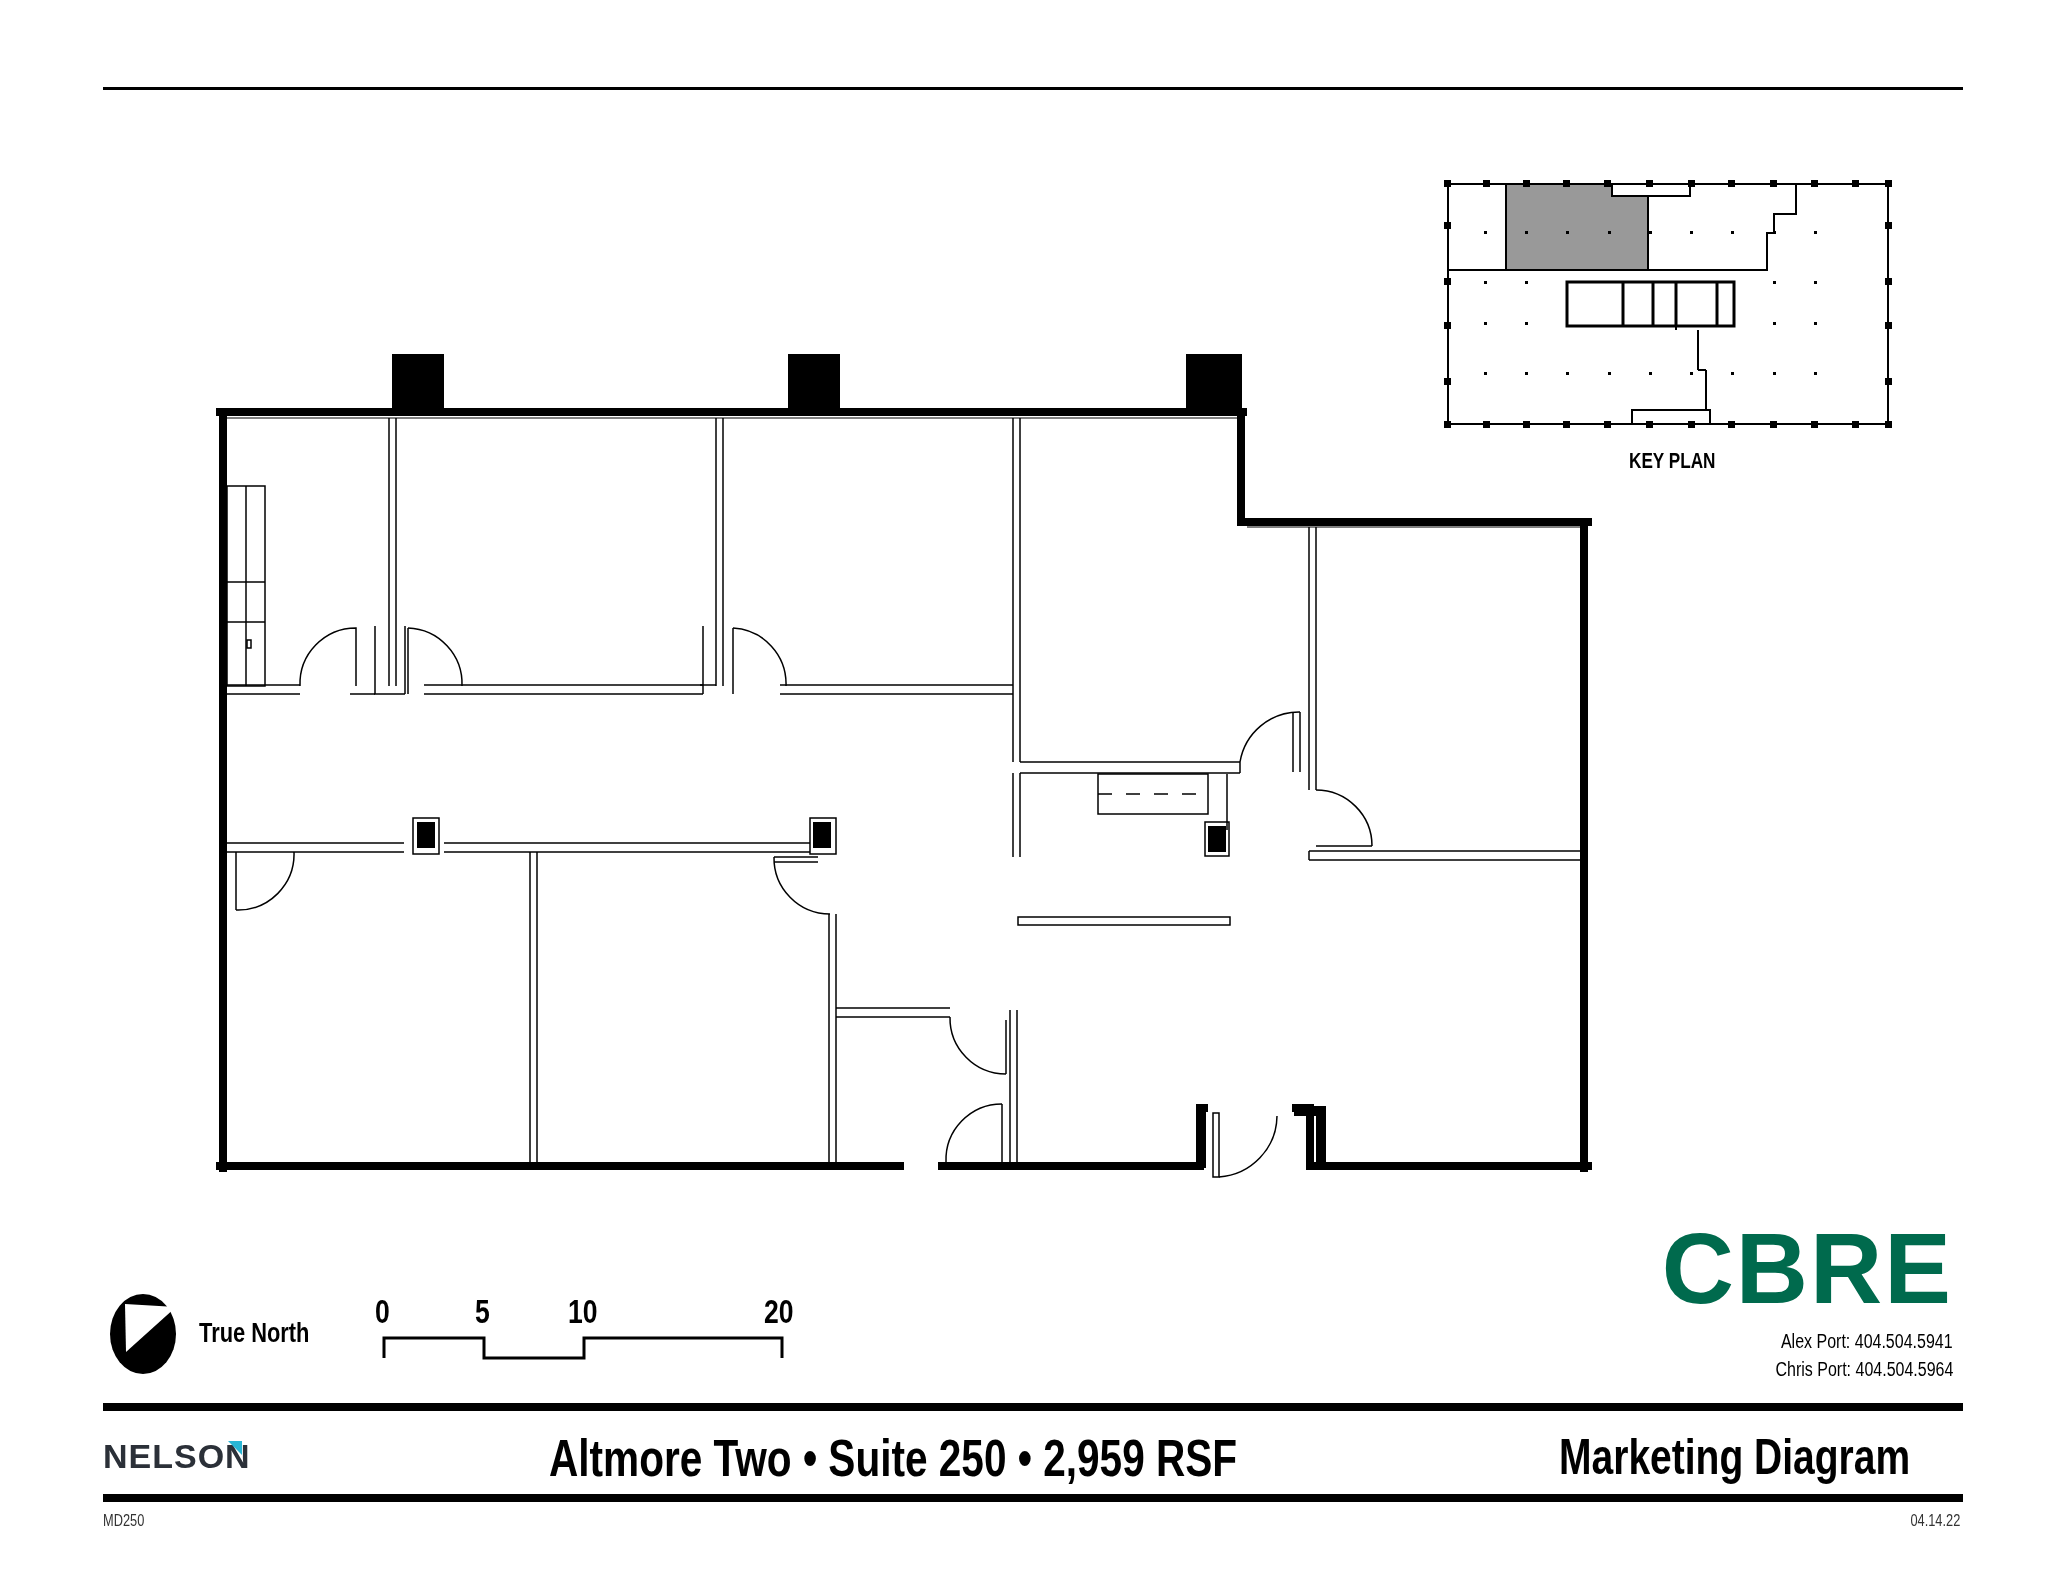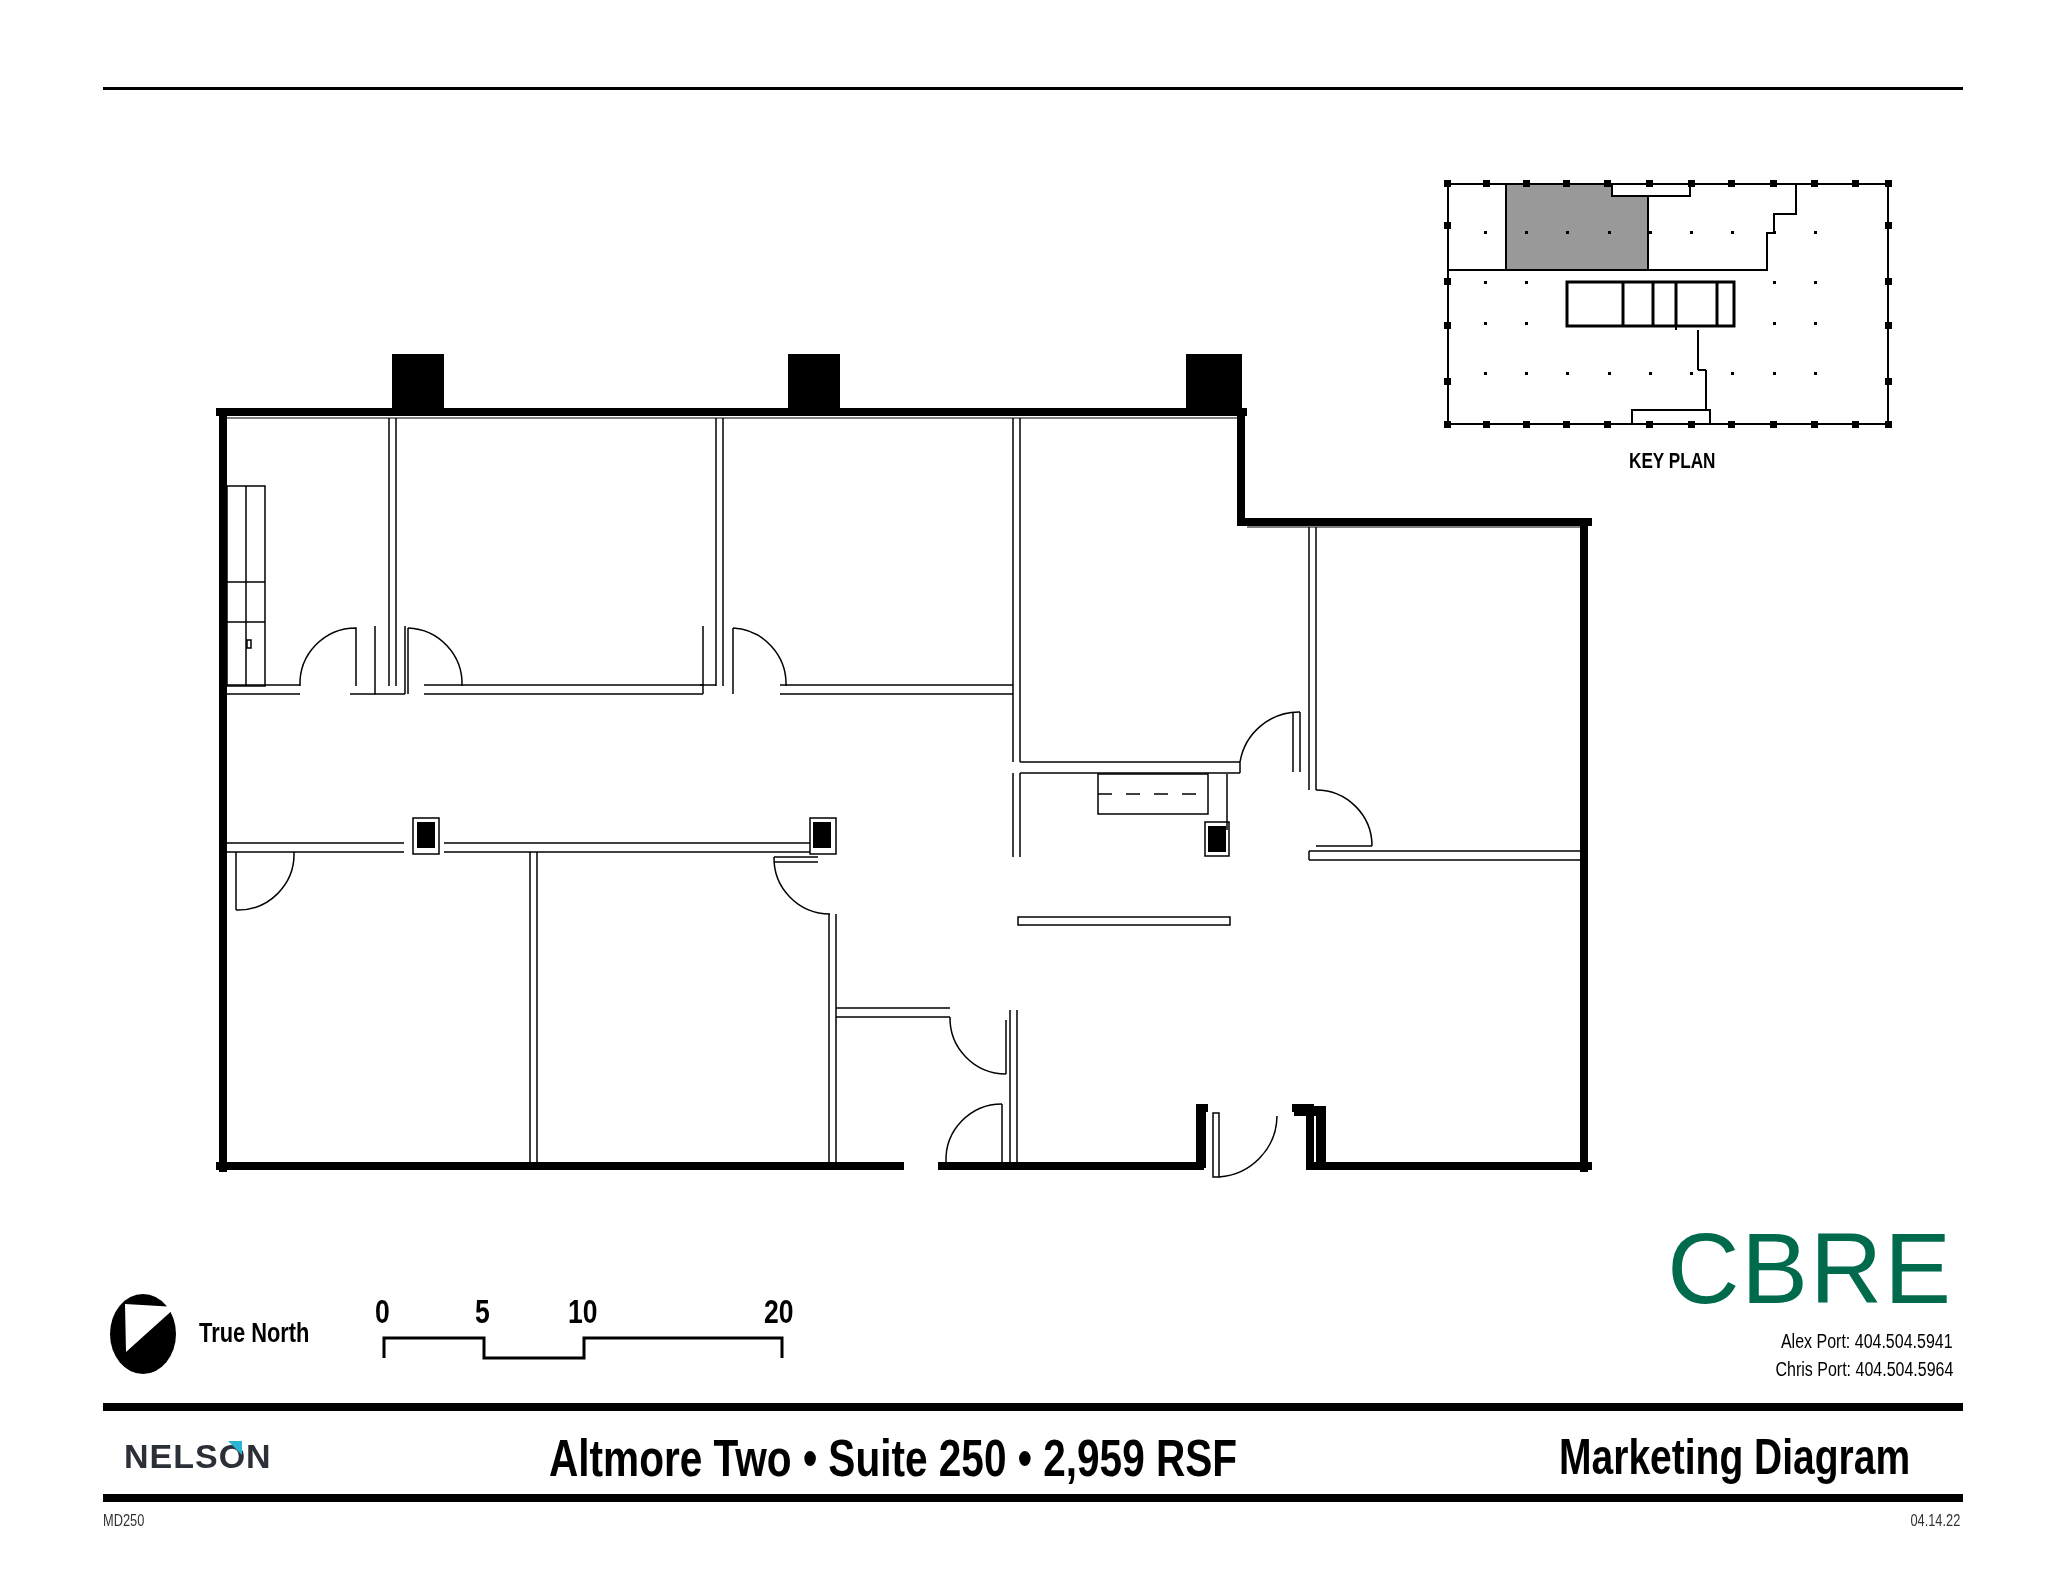--- a/index.html
+++ b/index.html
@@ -246,29 +246,29 @@
 <div class="abs title-text" style="left:199px; top:1317px; font-size:28px;">True North</div>
 
 <svg width="2048" height="1583" viewBox="0 0 2048 1583">
   <polyline points="384,1358 384,1338 484,1338 484,1358 584,1358 584,1338 782,1338 782,1358" fill="none" stroke="#000" stroke-width="3"></polyline>
 </svg>
 <div class="abs title-text" style="left:375px; top:1292px; font-size:34px;">0</div>
 <div class="abs title-text" style="left:475px; top:1292px; font-size:34px;">5</div>
 <div class="abs title-text" style="left:568px; top:1292px; font-size:34px;">10</div>
 <div class="abs title-text" style="left:764px; top:1292px; font-size:34px;">20</div>
 
-<div class="abs" style="right:95px; top:1218px; font-family:'Liberation Sans',sans-serif; font-weight:normal; font-size:100px; letter-spacing:2px; color:#006A4D; line-height:1;">CBRE</div>
+<div class="abs" style="right:95px; top:1218px; font-family:'Liberation Sans',sans-serif; font-weight:bold; font-size:100px; letter-spacing:2px; color:#006A4D; line-height:1;">CBRE</div>
 <div class="abs cond" style="right:95px; top:1330px; font-size:20px; color:#000;">Alex Port: 404.504.5941</div>
 <div class="abs cond" style="right:95px; top:1358px; font-size:20px; color:#000;">Chris Port: 404.504.5964</div>
 
 <div class="rule" style="left:103px; top:1403px; width:1860px; height:8px;"></div>
 <div class="rule" style="left:103px; top:1494px; width:1860px; height:8px;"></div>
 
 <div class="abs" style="left:103px; top:1437px;">
-  <span style="font-family:'Liberation Sans',sans-serif; font-weight:bold; font-size:34px; color:#2b3038; letter-spacing:1px;margin-left:21px;">NELSON</span>
+  <span style="font-family:'Liberation Sans',sans-serif; font-weight:bold; font-size:34px; color:#2b3038; letter-spacing:1px;">NELSON</span>
 </div>
 <svg width="2048" height="1583" viewBox="0 0 2048 1583">
   <polygon points="228,1441 242,1441 242,1455" fill="#29B6D5"></polygon>
 </svg>
 
 <div class="abs title-text" style="left:549px; top:1428px; font-size:52px;">Altmore Two • Suite 250 • 2,959 RSF</div>
 
 <div class="abs" style="right:88px; top:1428px; width:500px; ">
   <span class="title-text" style="display:inline-block; font-size:50px; transform-origin:right center;">Marketing Diagram</span>
 </div>

